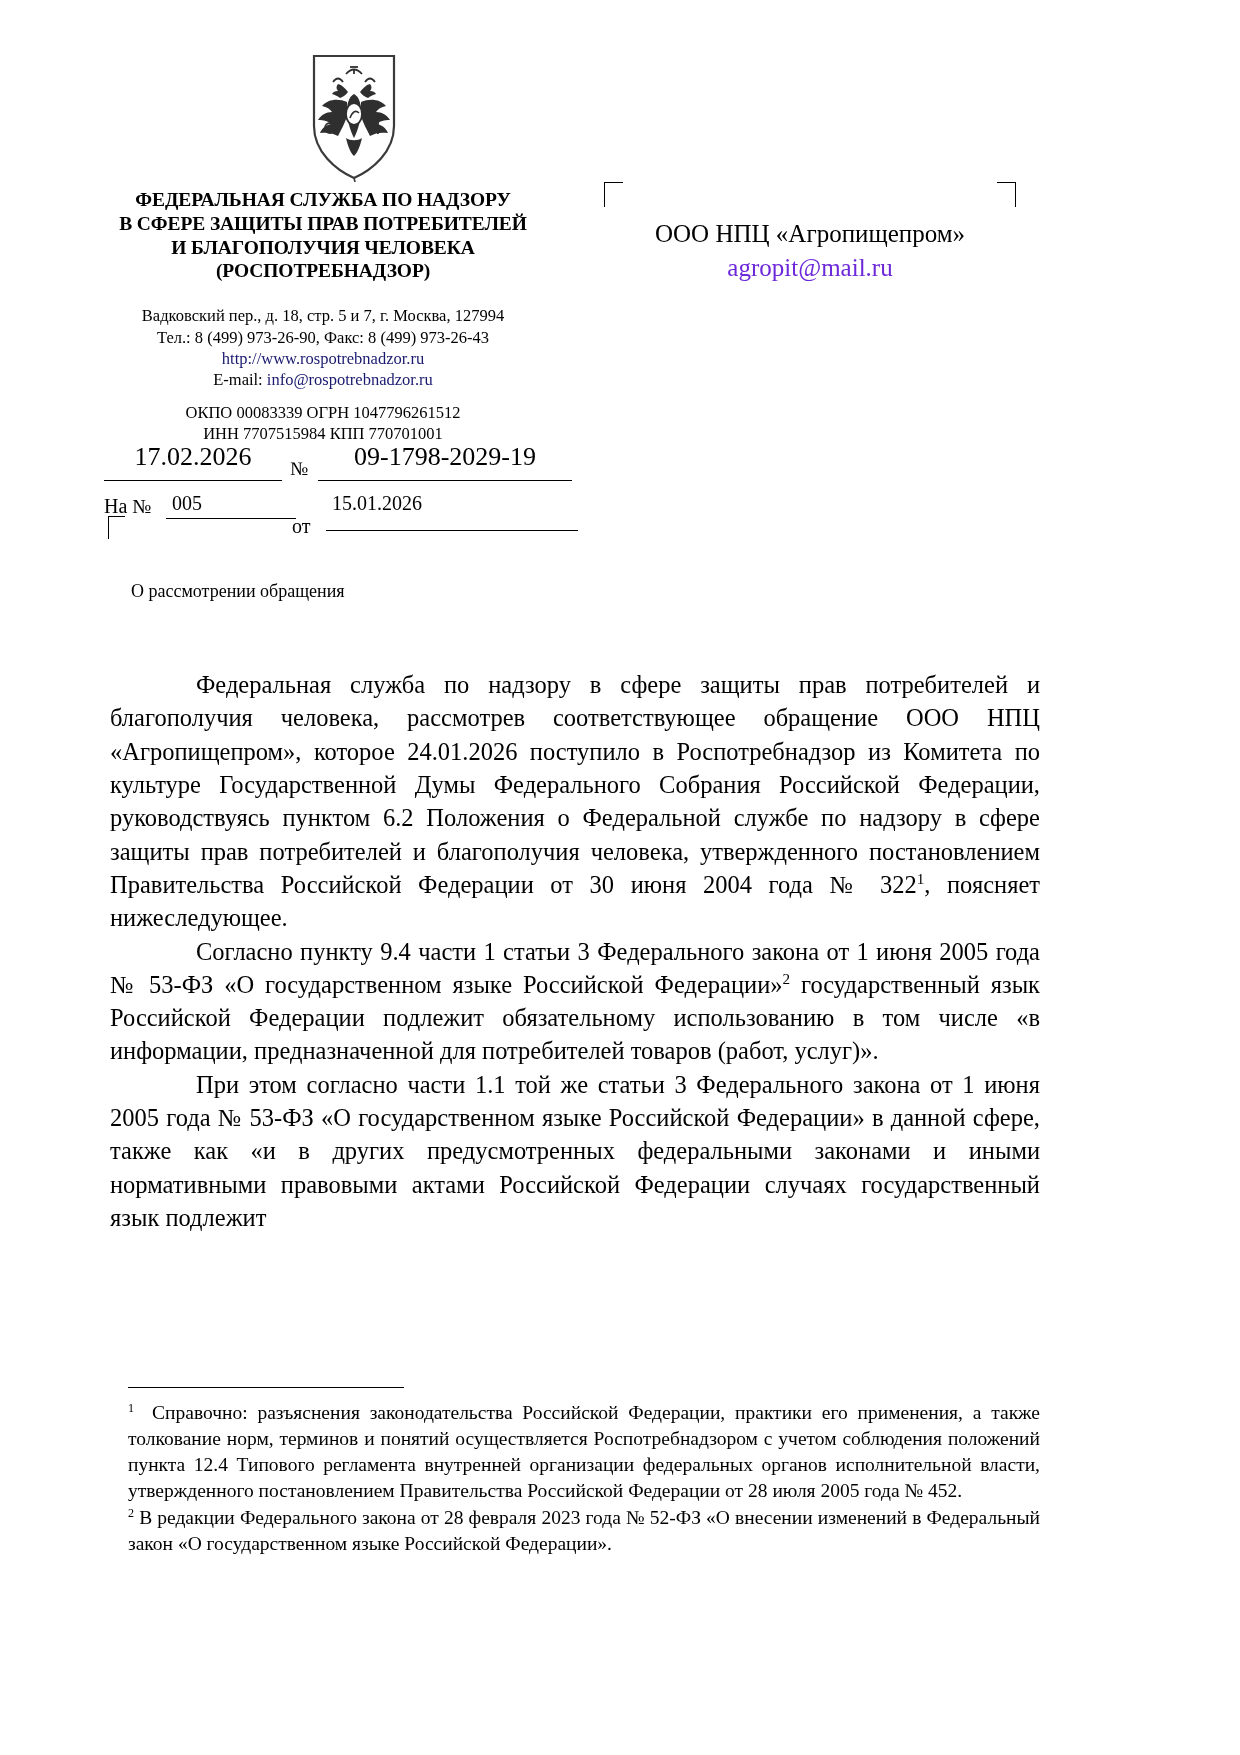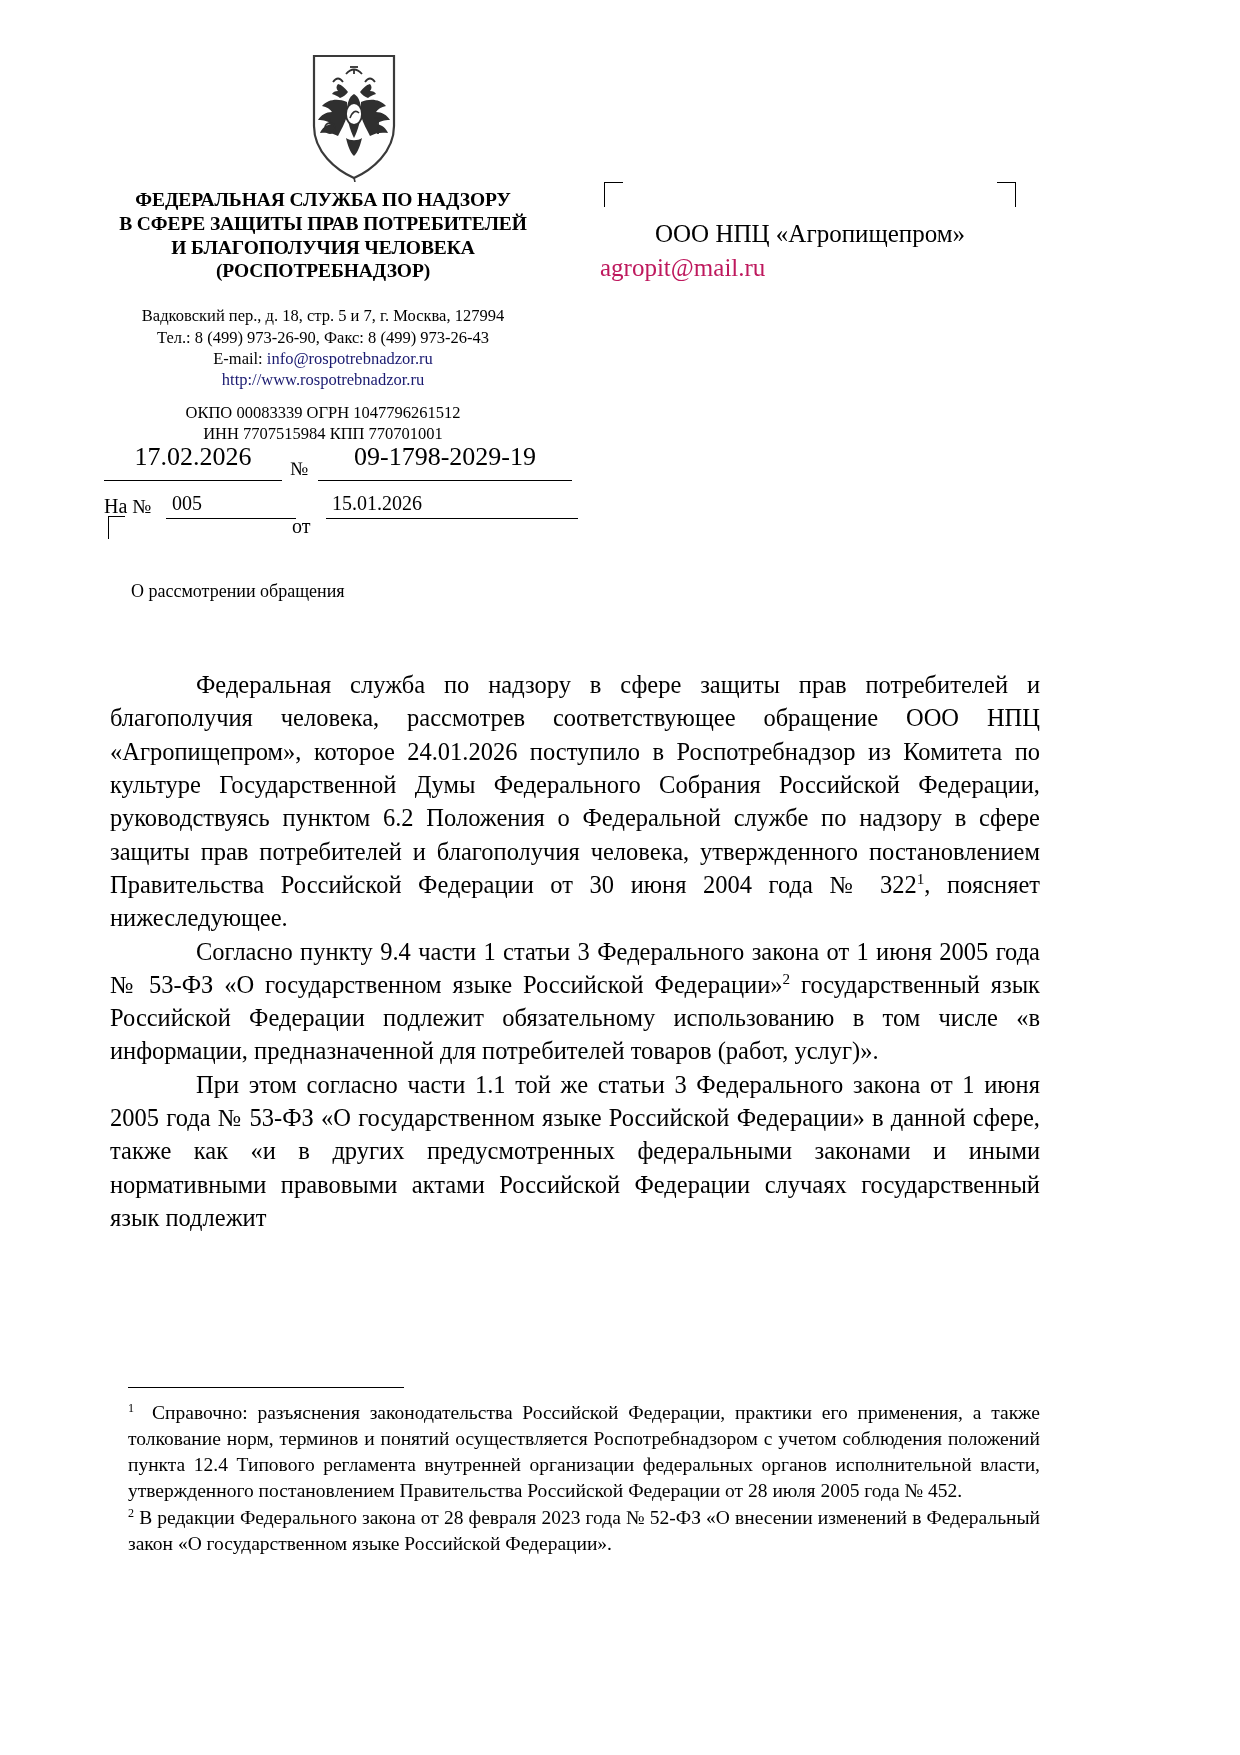--- a/index.html
+++ b/index.html
@@ -93,23 +93,24 @@
     text-align: center;
     font-size: 25px;
     line-height: 1.25;
     white-space: nowrap;
   }
   .addr-mail {
     position: absolute;
     left: 0;
     top: 70px;
     width: 420px;
+    text-align: center;
     font-size: 25px;
     line-height: 1.25;
-    color: #be185d;
+    color: #6d28d9;
     white-space: nowrap;
   }
 
   
   .refblock {
     position: absolute;
     left: 104px;
     top: 440px;
     width: 470px;
   }
@@ -173,21 +174,21 @@
     font-size: 20px;
     margin-top: 20px;
   }
   .ref-ot-value {
     position: absolute;
     left: 222px;
     top: 0;
     width: 246px;
     font-size: 20px;
     padding-left: 6px;
-    padding-bottom: 3px;
+    padding-bottom: 15px;
     border-bottom: 1.4px solid #000;
   }
 
   
   .subject-corner {
     position: absolute;
     left: 108px;
     top: 516px;
     width: 16px;
     height: 22px;
@@ -304,24 +305,24 @@
     <div class="lh-title">
       <div>ФЕДЕРАЛЬНАЯ СЛУЖБА ПО НАДЗОРУ</div>
       <div>В СФЕРЕ ЗАЩИТЫ ПРАВ ПОТРЕБИТЕЛЕЙ</div>
       <div>И БЛАГОПОЛУЧИЯ ЧЕЛОВЕКА</div>
       <div>(РОСПОТРЕБНАДЗОР)</div>
     </div>
     <div class="lh-contacts">
       <div>Вадковский пер., д. 18, стр. 5 и 7, г. Москва, 127994</div>
       <div>Тел.: 8 (499) 973-26-90, Факс: 8 (499) 973-26-43</div>
       <div>
-        <span>E-mail: </span><a class="lnk" href="#" style="text-decoration:none">info@rospotrebnadzor.ru</a>
+        <a class="lnk" href="#" style="text-decoration:none">http://www.rospotrebnadzor.ru</a>
       </div>
       <div>
-        <a class="lnk" href="#" style="text-decoration:none">http://www.rospotrebnadzor.ru</a>
+        <span>E-mail: </span><a class="lnk" href="#" style="text-decoration:none">info@rospotrebnadzor.ru</a>
       </div>
     </div>
     <div class="lh-codes">
       <div>ОКПО 00083339 ОГРН 1047796261512</div>
       <div>ИНН 7707515984 КПП 770701001</div>
     </div>
   </div>
 
   <div class="addressee">
     <span class="corner-tl"></span>

